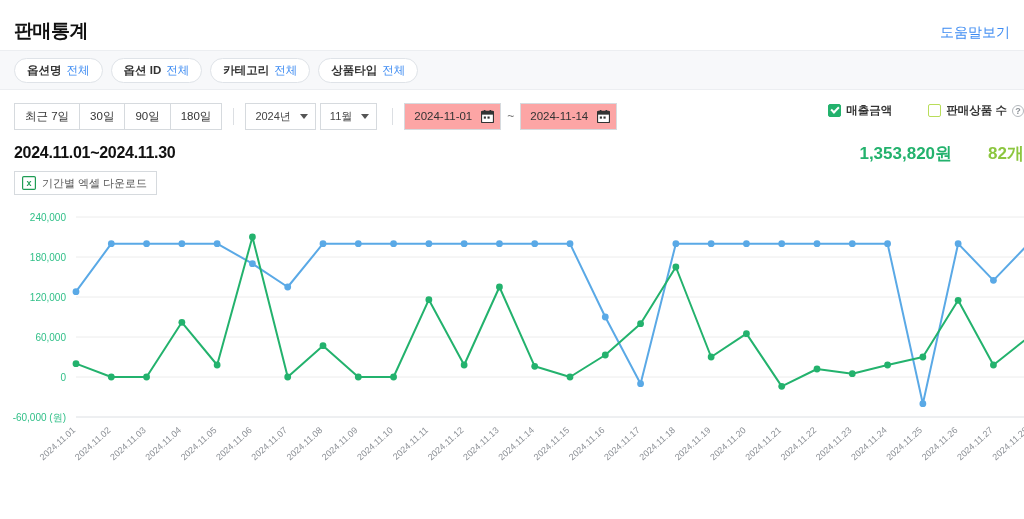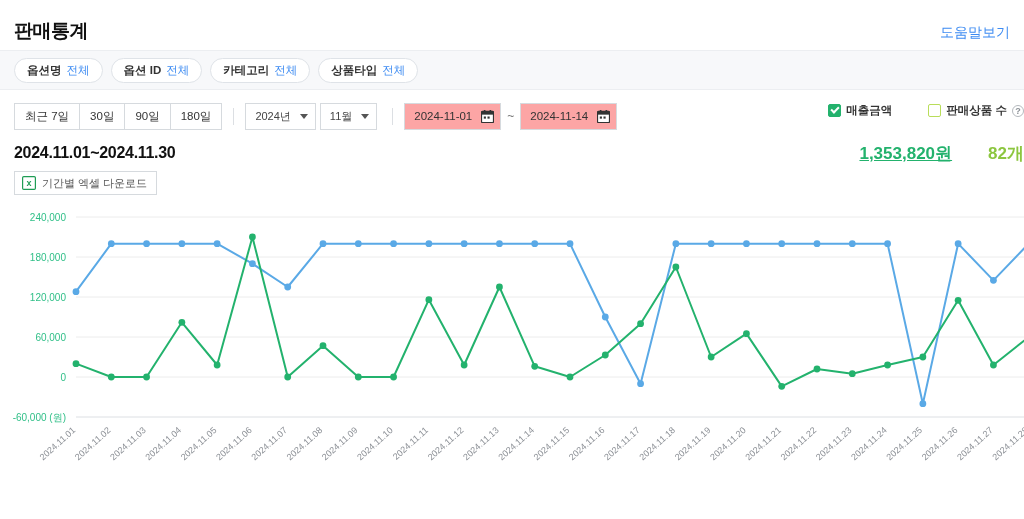--- a/index.html
+++ b/index.html
@@ -151,21 +151,21 @@
   }
   .summary-range {
     font-size: 16px; font-weight: bold; color: #111; letter-spacing: -0.3px;
   }
   .summary-values {
     position: absolute; right: 0; top: 0;
     height: 30px;
     display: flex; align-items: center; gap: 36px;
   }
   .sum-amount {
-    font-size: 17px; font-weight: bold; color: #23b26d; white-space: nowrap; text-decoration: underline;
+    font-size: 17px; font-weight: bold; color: #23b26d; white-space: nowrap;
   }
   .sum-count {
     font-size: 17px; font-weight: bold; color: #8cc63f; white-space: nowrap;
   }
 
   
   .excel-row { padding: 3px 14px 0 14px; }
   .excel-btn {
     display: inline-flex; align-items: center; gap: 6px;
     border: 1px solid #d6dade; background: #fff;

